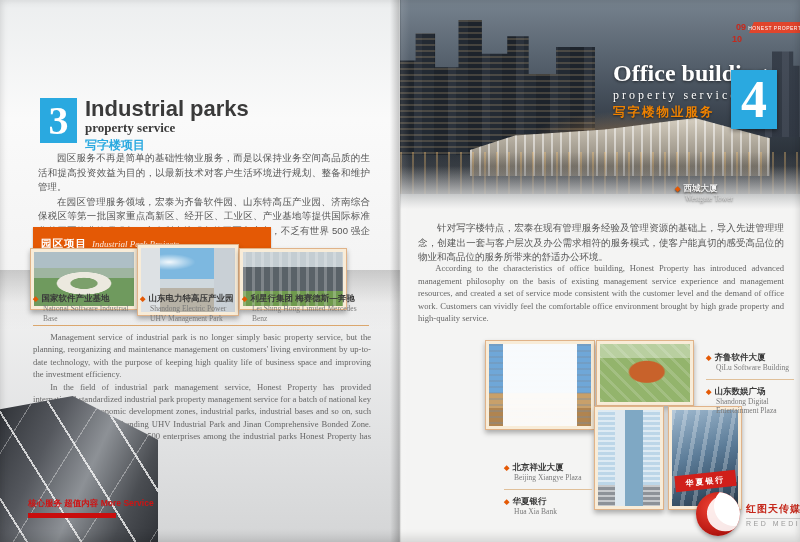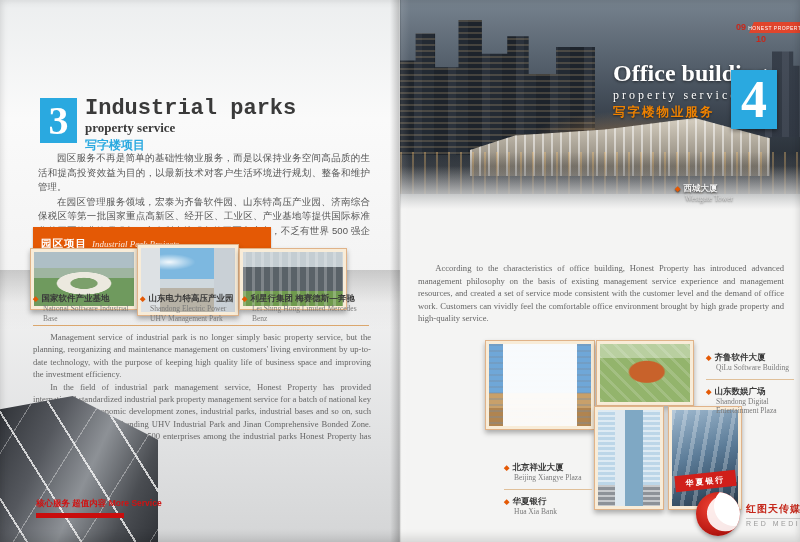--- a/index.html
+++ b/index.html
@@ -8,21 +8,21 @@
   
   .page-left{position:absolute;left:0;top:0;width:400px;height:542px;
     background:linear-gradient(180deg,#eceeef 0%,#fafafa 22%,#f3f3f3 52%,#e0e1e2 82%,#d4d5d6 100%);}
   .shadow-band{position:absolute;left:0;top:270px;width:400px;height:60px;
     background:linear-gradient(180deg,rgba(130,130,130,.38),rgba(190,190,190,.12) 55%,rgba(230,230,230,0));}
   .chapter{position:absolute;left:40px;top:98px;display:flex;}
   .num-box{background:#2aa9e0;color:#fff;font-family:"Liberation Serif",serif;font-weight:bold;
     text-align:center;}
   .num3{width:37px;height:45px;font-size:40px;line-height:45px;}
   .chapter-titles{margin-left:8px;}
-  .t-main{font-family:Liberation Mono, monospace;font-weight:bold;font-size:22px;line-height:22px;color:#3a3a3a;}
+  .t-main{font-family:Liberation Sans, sans-serif;font-weight:bold;font-size:22px;line-height:22px;color:#3a3a3a;}
   .t-sub{font-family:"Liberation Serif",serif;font-weight:bold;font-size:13px;line-height:14px;color:#3a3a3a;margin-top:1px;}
   .t-cn{font-size:12px;font-weight:bold;color:#2aa9e0;margin-top:2px;}
   .intro-cn{position:absolute;left:38px;top:151px;width:332px;font-size:9.5px;line-height:14.5px;
     color:#555;text-align:justify;}
   .intro-cn p,.body-en p{margin:0;text-indent:2em;}
   .banner{position:absolute;height:33px;background:#e45905;color:#fff;display:flex;align-items:center;
     padding-left:8px;box-shadow:0 1px 2px rgba(0,0,0,.25);}
   .banner-l{left:33px;top:227px;width:230px;}
   .banner .b-cn{font-size:10.5px;font-weight:bold;letter-spacing:1px;}
   .banner .b-en{font-family:"Liberation Serif",serif;font-style:italic;font-size:9px;margin-left:5px;
@@ -54,21 +54,21 @@
   .divider-l{position:absolute;left:33px;top:325px;width:336px;height:1px;background:#dba76e;}
   .body-en{position:absolute;left:33px;top:331px;width:338px;font-family:"Liberation Serif",serif;
     font-size:8.6px;line-height:12.4px;color:#666;text-align:justify;}
   .glass-photo{position:absolute;left:0;top:396px;width:158px;height:146px;
     clip-path:polygon(0 9%,46% 0,100% 30%,100% 100%,0 100%);
     background:linear-gradient(115deg,#2e3136 0%,#55585e 30%,#8d9196 55%,#4a4d52 80%,#303338 100%);}
   .glass-photo::before{content:"";position:absolute;inset:0;
     background:repeating-linear-gradient(58deg,rgba(0,0,0,0) 0 22px,rgba(255,255,255,.75) 22px 24px,rgba(0,0,0,0) 24px 46px);}
   .glass-photo::after{content:"";position:absolute;inset:0;
     background:repeating-linear-gradient(122deg,rgba(0,0,0,0) 0 30px,rgba(255,255,255,.35) 30px 31px,rgba(0,0,0,0) 31px 58px);}
-  .overlay-red{position:absolute;left:36px;top:498px;z-index:5;}
+  .overlay-red{position:absolute;left:28px;top:498px;z-index:5;}
   .overlay-red .txt{font-size:8.5px;font-weight:bold;color:#cf1313;white-space:nowrap;}
   .overlay-red .bar{width:88px;height:5px;background:#c90d0d;margin-top:3px;}
   
   .page-right{position:absolute;left:400px;top:0;width:400px;height:542px;background:#f4f4f3;}
   .hero{position:absolute;left:0;top:0;width:440px;height:212px;overflow:hidden;
     background:linear-gradient(180deg,#76828e 0%,#55606c 30%,#39424d 55%,#2c333b 72%,#565b60 86%,#9aa0a3 100%);}
   .hero-skyline-left{position:absolute;left:0;top:20px;width:195px;height:135px;
     clip-path:polygon(0 100%,0 30%,8% 30%,8% 10%,18% 10%,18% 35%,30% 35%,30% 0,42% 0,42% 25%,55% 25%,55% 12%,66% 12%,66% 40%,80% 40%,80% 20%,100% 20%,100% 100%);
     background:
      repeating-linear-gradient(180deg,rgba(255,215,150,.18) 0 2px,rgba(0,0,0,0) 2px 6px),
@@ -87,21 +87,21 @@
     background:
      linear-gradient(180deg,rgba(15,18,22,0),rgba(18,20,25,.55)),
      repeating-linear-gradient(90deg,rgba(255,200,120,.35) 0 2px,rgba(0,0,0,0) 2px 12px);}
   .hero-fade{position:absolute;left:0;bottom:0;width:400px;height:46px;
     background:linear-gradient(180deg,rgba(244,244,243,0),#f4f4f3 94%);}
   .ribbon{position:absolute;z-index:6;}
   .rib-09{left:336px;top:22px;color:#c5291c;font-weight:bold;font-size:9px;}
   .rib-band{left:349px;top:22px;width:51px;height:11px;background:#e0452c;transform:skewX(-24deg);
     transform-origin:bottom right;display:flex;align-items:center;justify-content:center;}
   .rib-band span{transform:skewX(24deg);color:#fff;font-size:5px;letter-spacing:.5px;white-space:nowrap;}
-  .rib-10{left:356px;top:34px;color:#c5291c;font-weight:bold;font-size:9px;text-align:right;}
+  .rib-10{left:332px;top:34px;color:#c5291c;font-weight:bold;font-size:9px;text-align:right;}
   .hero-titles{position:absolute;right:73px;top:60px;z-index:5;}
   .h-main{font-family:"Liberation Serif",serif;font-weight:bold;font-size:24px;line-height:26px;color:#fff;
     text-shadow:0 1px 3px rgba(0,0,0,.6);white-space:nowrap;}
   .h-sub{font-family:"Liberation Serif",serif;font-size:12px;letter-spacing:3px;color:#fff;
     text-shadow:0 1px 2px rgba(0,0,0,.6);margin-top:2px;}
   .h-cn{font-size:12.5px;font-weight:bold;color:#ef8200;margin-top:1px;letter-spacing:2px;
     text-shadow:0 1px 2px rgba(0,0,0,.5);}
   .num4{position:absolute;left:331px;top:70px;width:46px;height:59px;font-size:52px;line-height:59px;z-index:5;
     box-shadow:0 2px 4px rgba(0,0,0,.4);}
   .hero-caption{position:absolute;left:275px;top:183px;z-index:5;}
@@ -244,20 +244,23 @@
         <div class="h-cn">写字楼物业服务</div>
       </div>
       <div class="num-box num4">4</div>
 
       <div class="hero-caption">
         <div class="cap-cn"><span class="diamond">◆</span><span>西城大厦</span></div>
         <div class="cap-en">Westgate Tower</div>
       </div>
     </div>
 
+    <div class="intro-cn-r">
+      <p>针对写字楼特点，宏泰在现有管理服务经验及管理资源的基础上，导入先进管理理念，创建出一套与客户层次及办公需求相符的服务模式，使客户能真切的感受高品位的物业和高品位的服务所带来的舒适办公环境。</p>
+    </div>
     <div class="body-en-r">
       <p>According to the characteristics of office building, Honest Property has introduced advanced management philosophy on the basis of existing management service experience and management resources, and created a set of service mode consistent with the customer level and the demand of office work. Customers can vividly feel the comfortable office environment brought by high grade property and high-quality service.</p>
     </div>
 
 
     <div class="photo-card card-r1">
       <div class="photo ph-white-bldg"></div>
     </div>
     <div class="photo-card card-r2">
       <div class="photo ph-aerial"></div>

